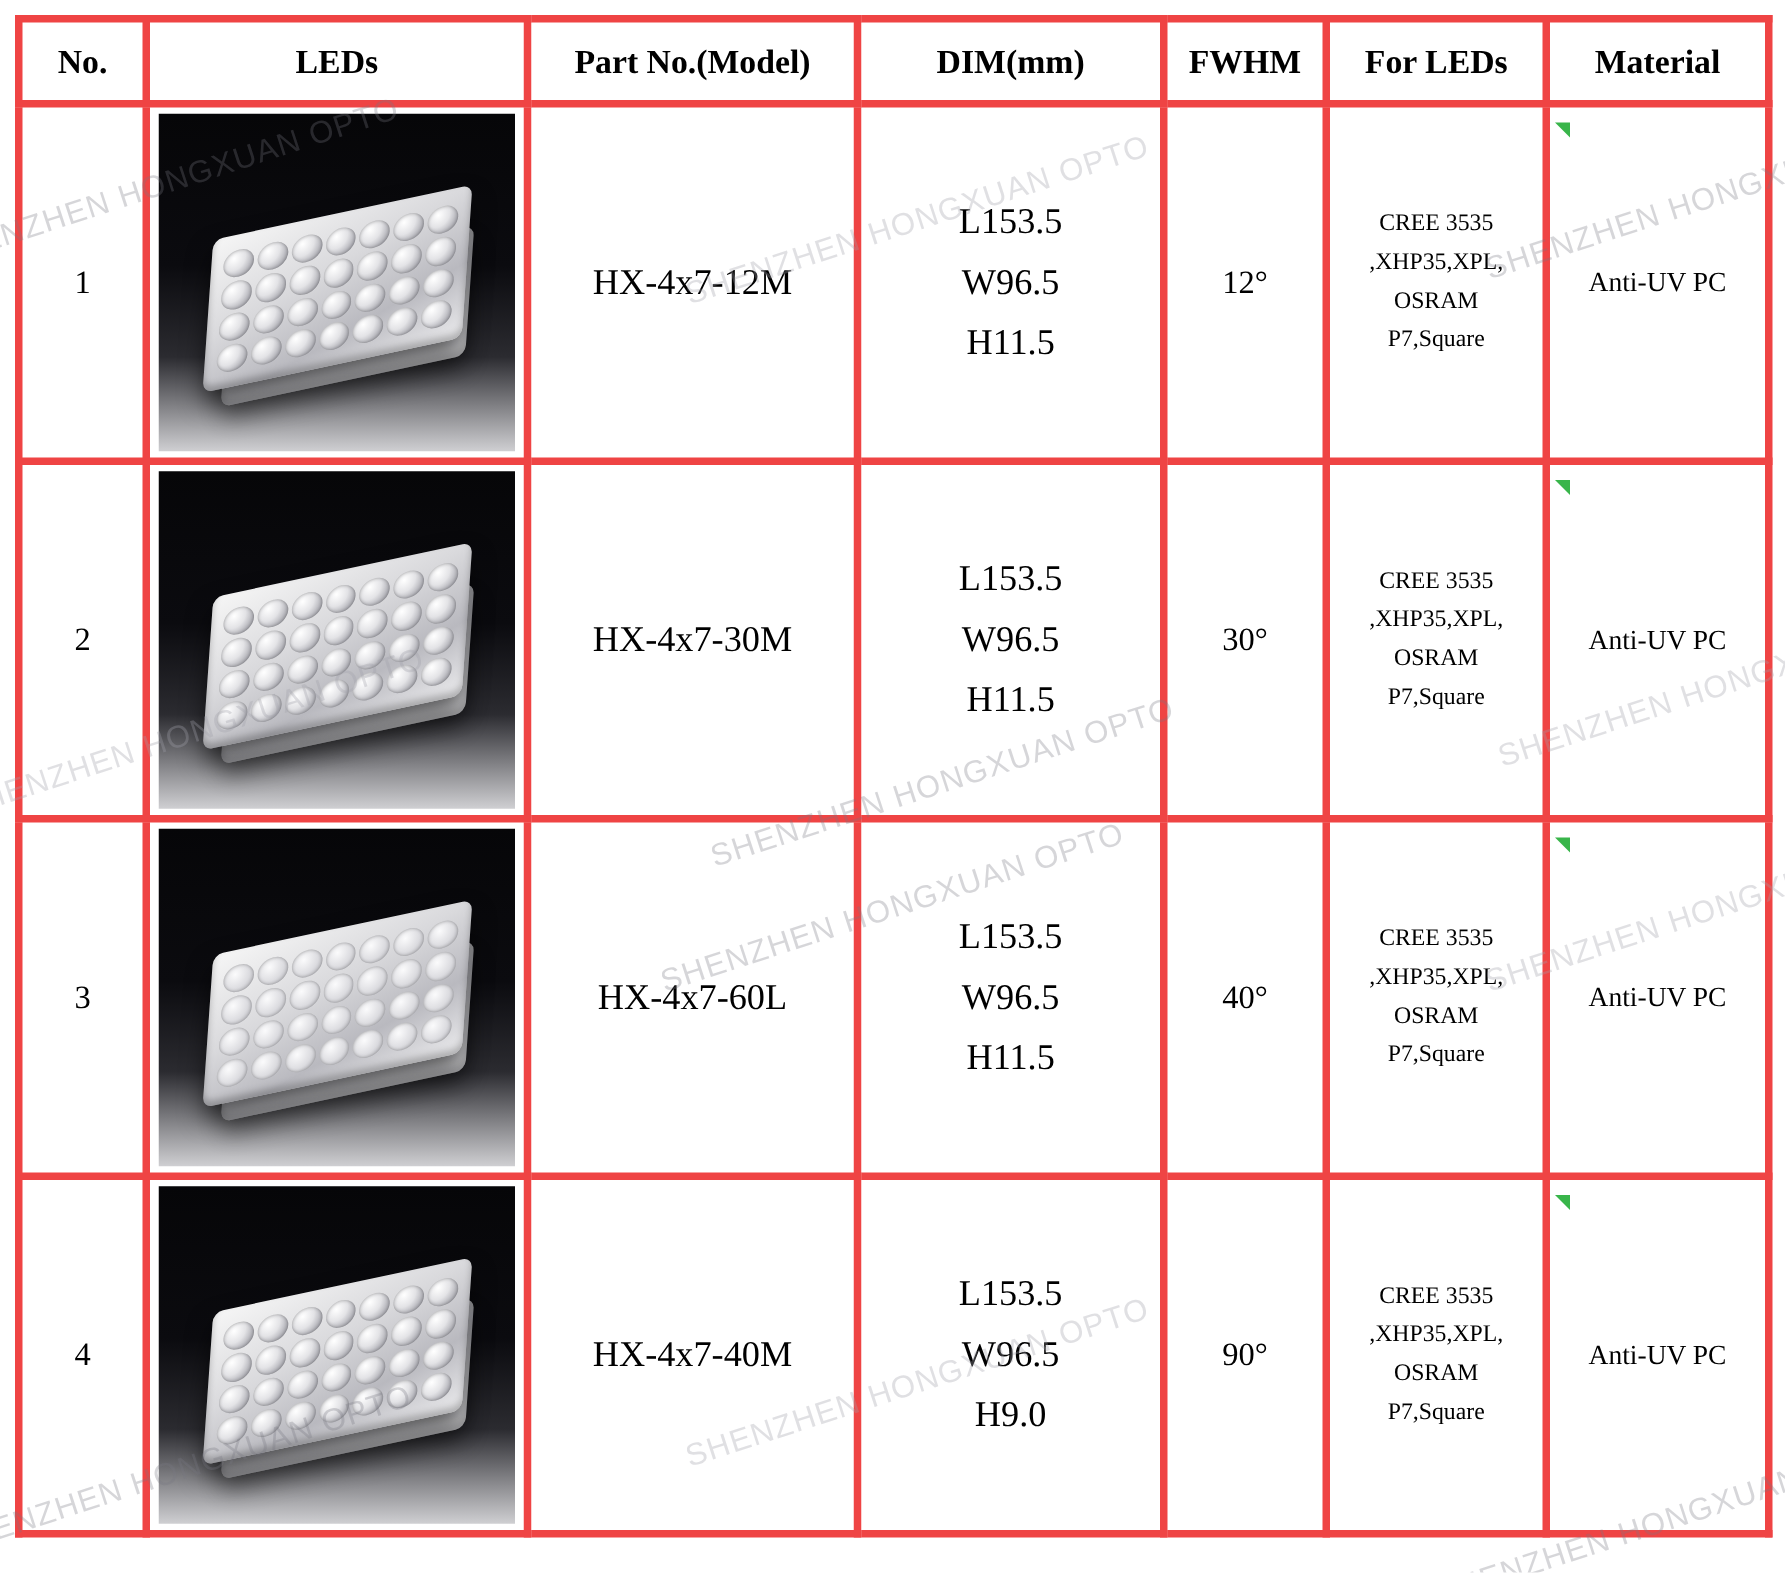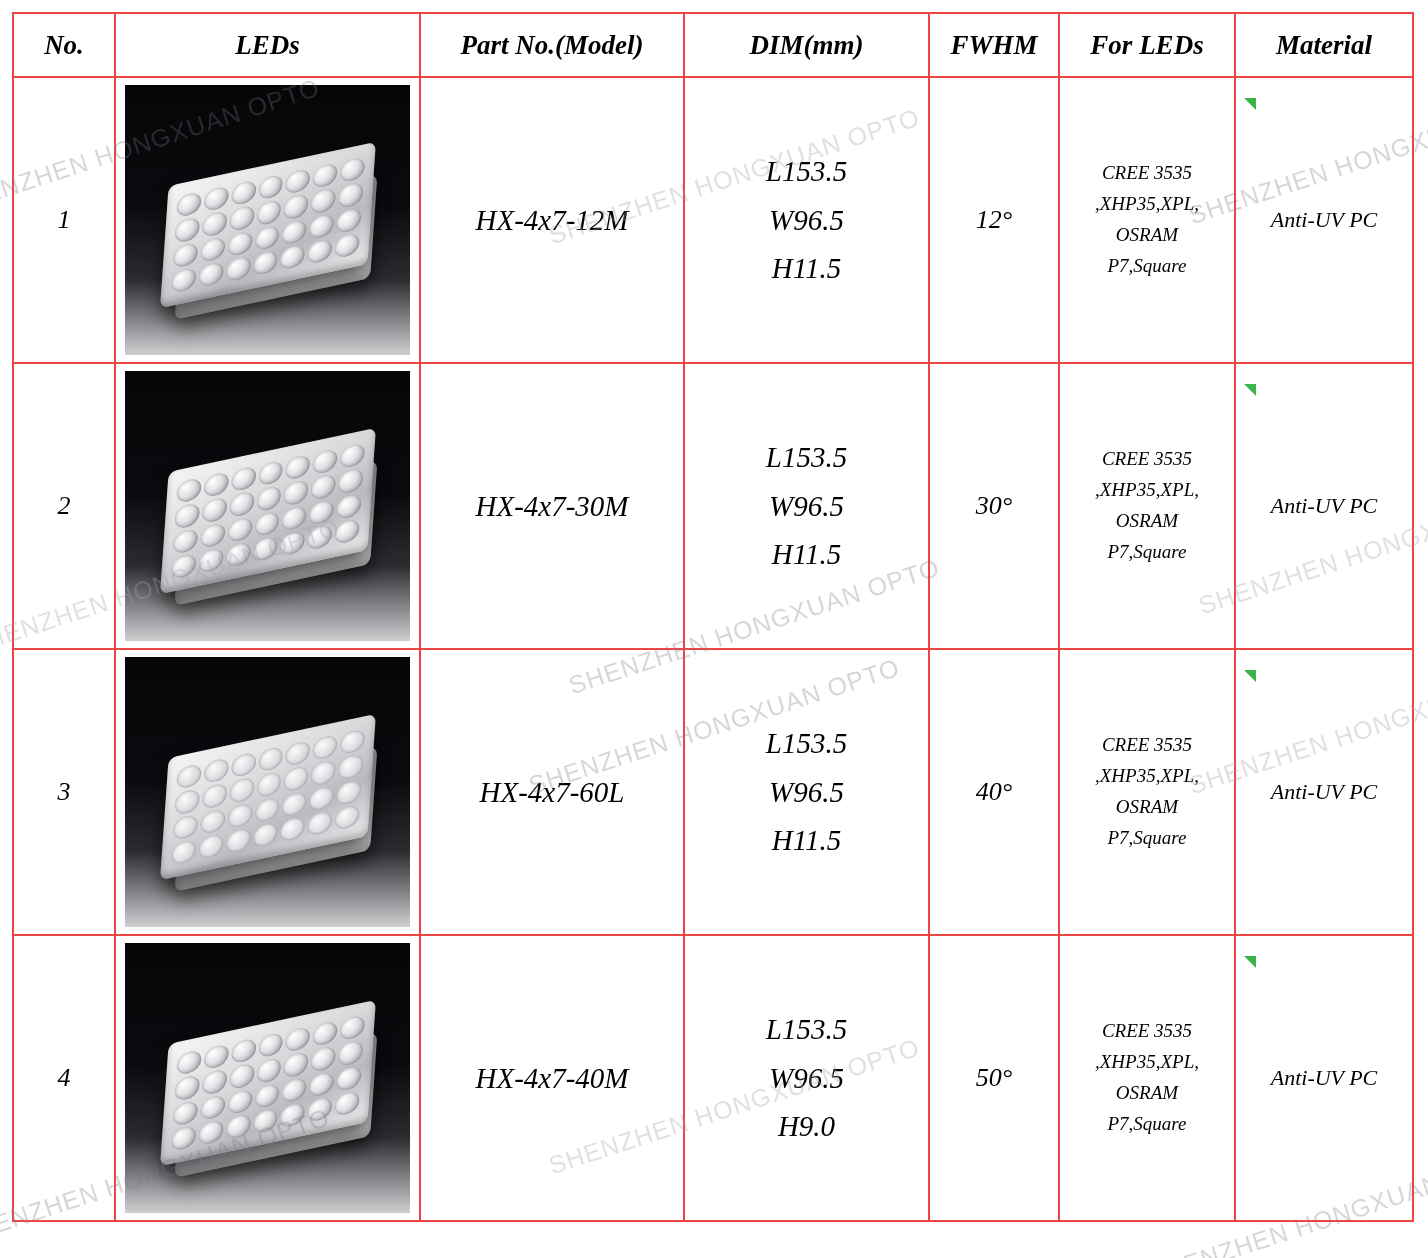--- a/index.html
+++ b/index.html
@@ -25,25 +25,24 @@
   table.spec-table {
     border-collapse: collapse;
     table-layout: fixed;
     width: 1400px;
     margin: 12px 0 0 12px;
     position: relative;
     z-index: 2;
   }
 
   table.spec-table td, table.spec-table th {
-    border: 2px solid #ef4444;
+    border: 6px solid #ef4444;
     text-align: center;
     vertical-align: middle;
     background: transparent;
-    font-style: italic;
   }
 
   thead th {
     height: 62px;
     font-size: 27px;
     font-weight: bold;
     padding: 0 4px;
     background: #f2f2f2;
   }
 
@@ -379,21 +378,21 @@
               </div>
             </div>
           </div>
         </td>
         <td class="cell-part">HX-4x7-40M</td>
         <td class="cell-dim">
           <div>L153.5</div>
           <div>W96.5</div>
           <div>H9.0</div>
         </td>
-        <td class="cell-fwhm">50°</td>
+        <td class="cell-fwhm">90°</td>
         <td class="cell-leds">
           <div>CREE 3535</div>
           <div>,XHP35,XPL,</div>
           <div>OSRAM</div>
           <div>P7,Square</div>
         </td>
         <td class="cell-mat">Anti-UV PC</td>
       </tr>
 
     </tbody>

